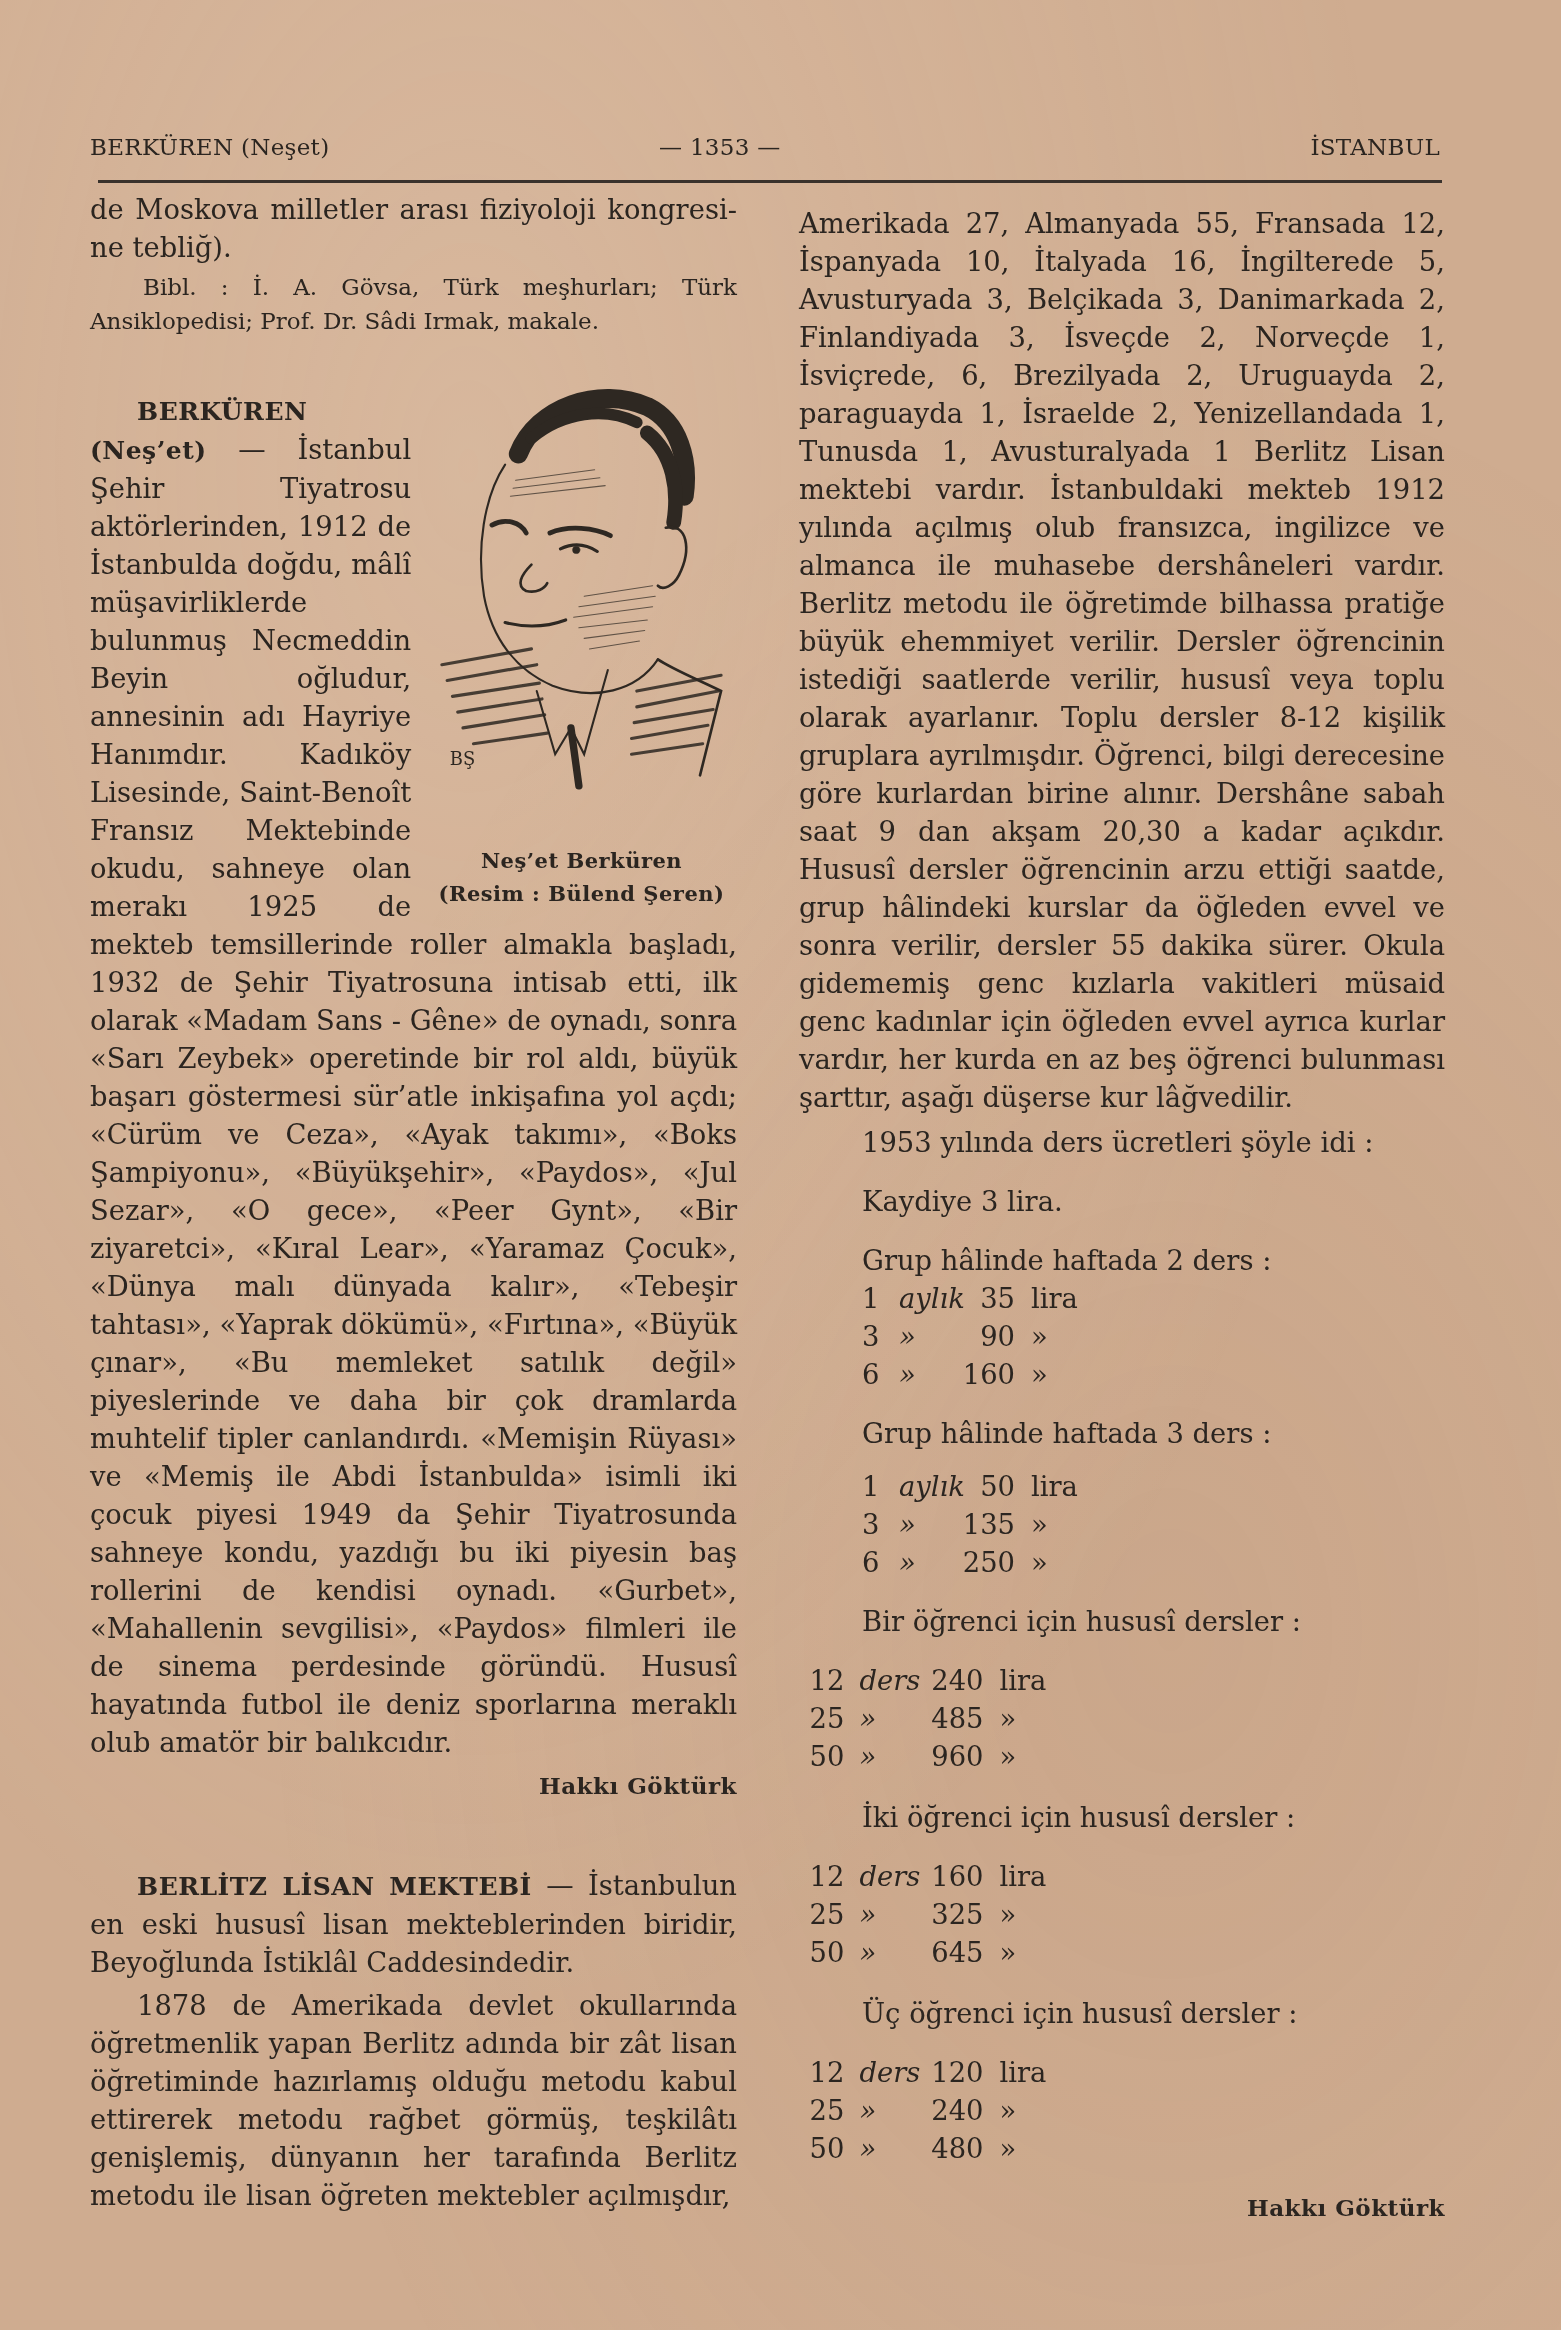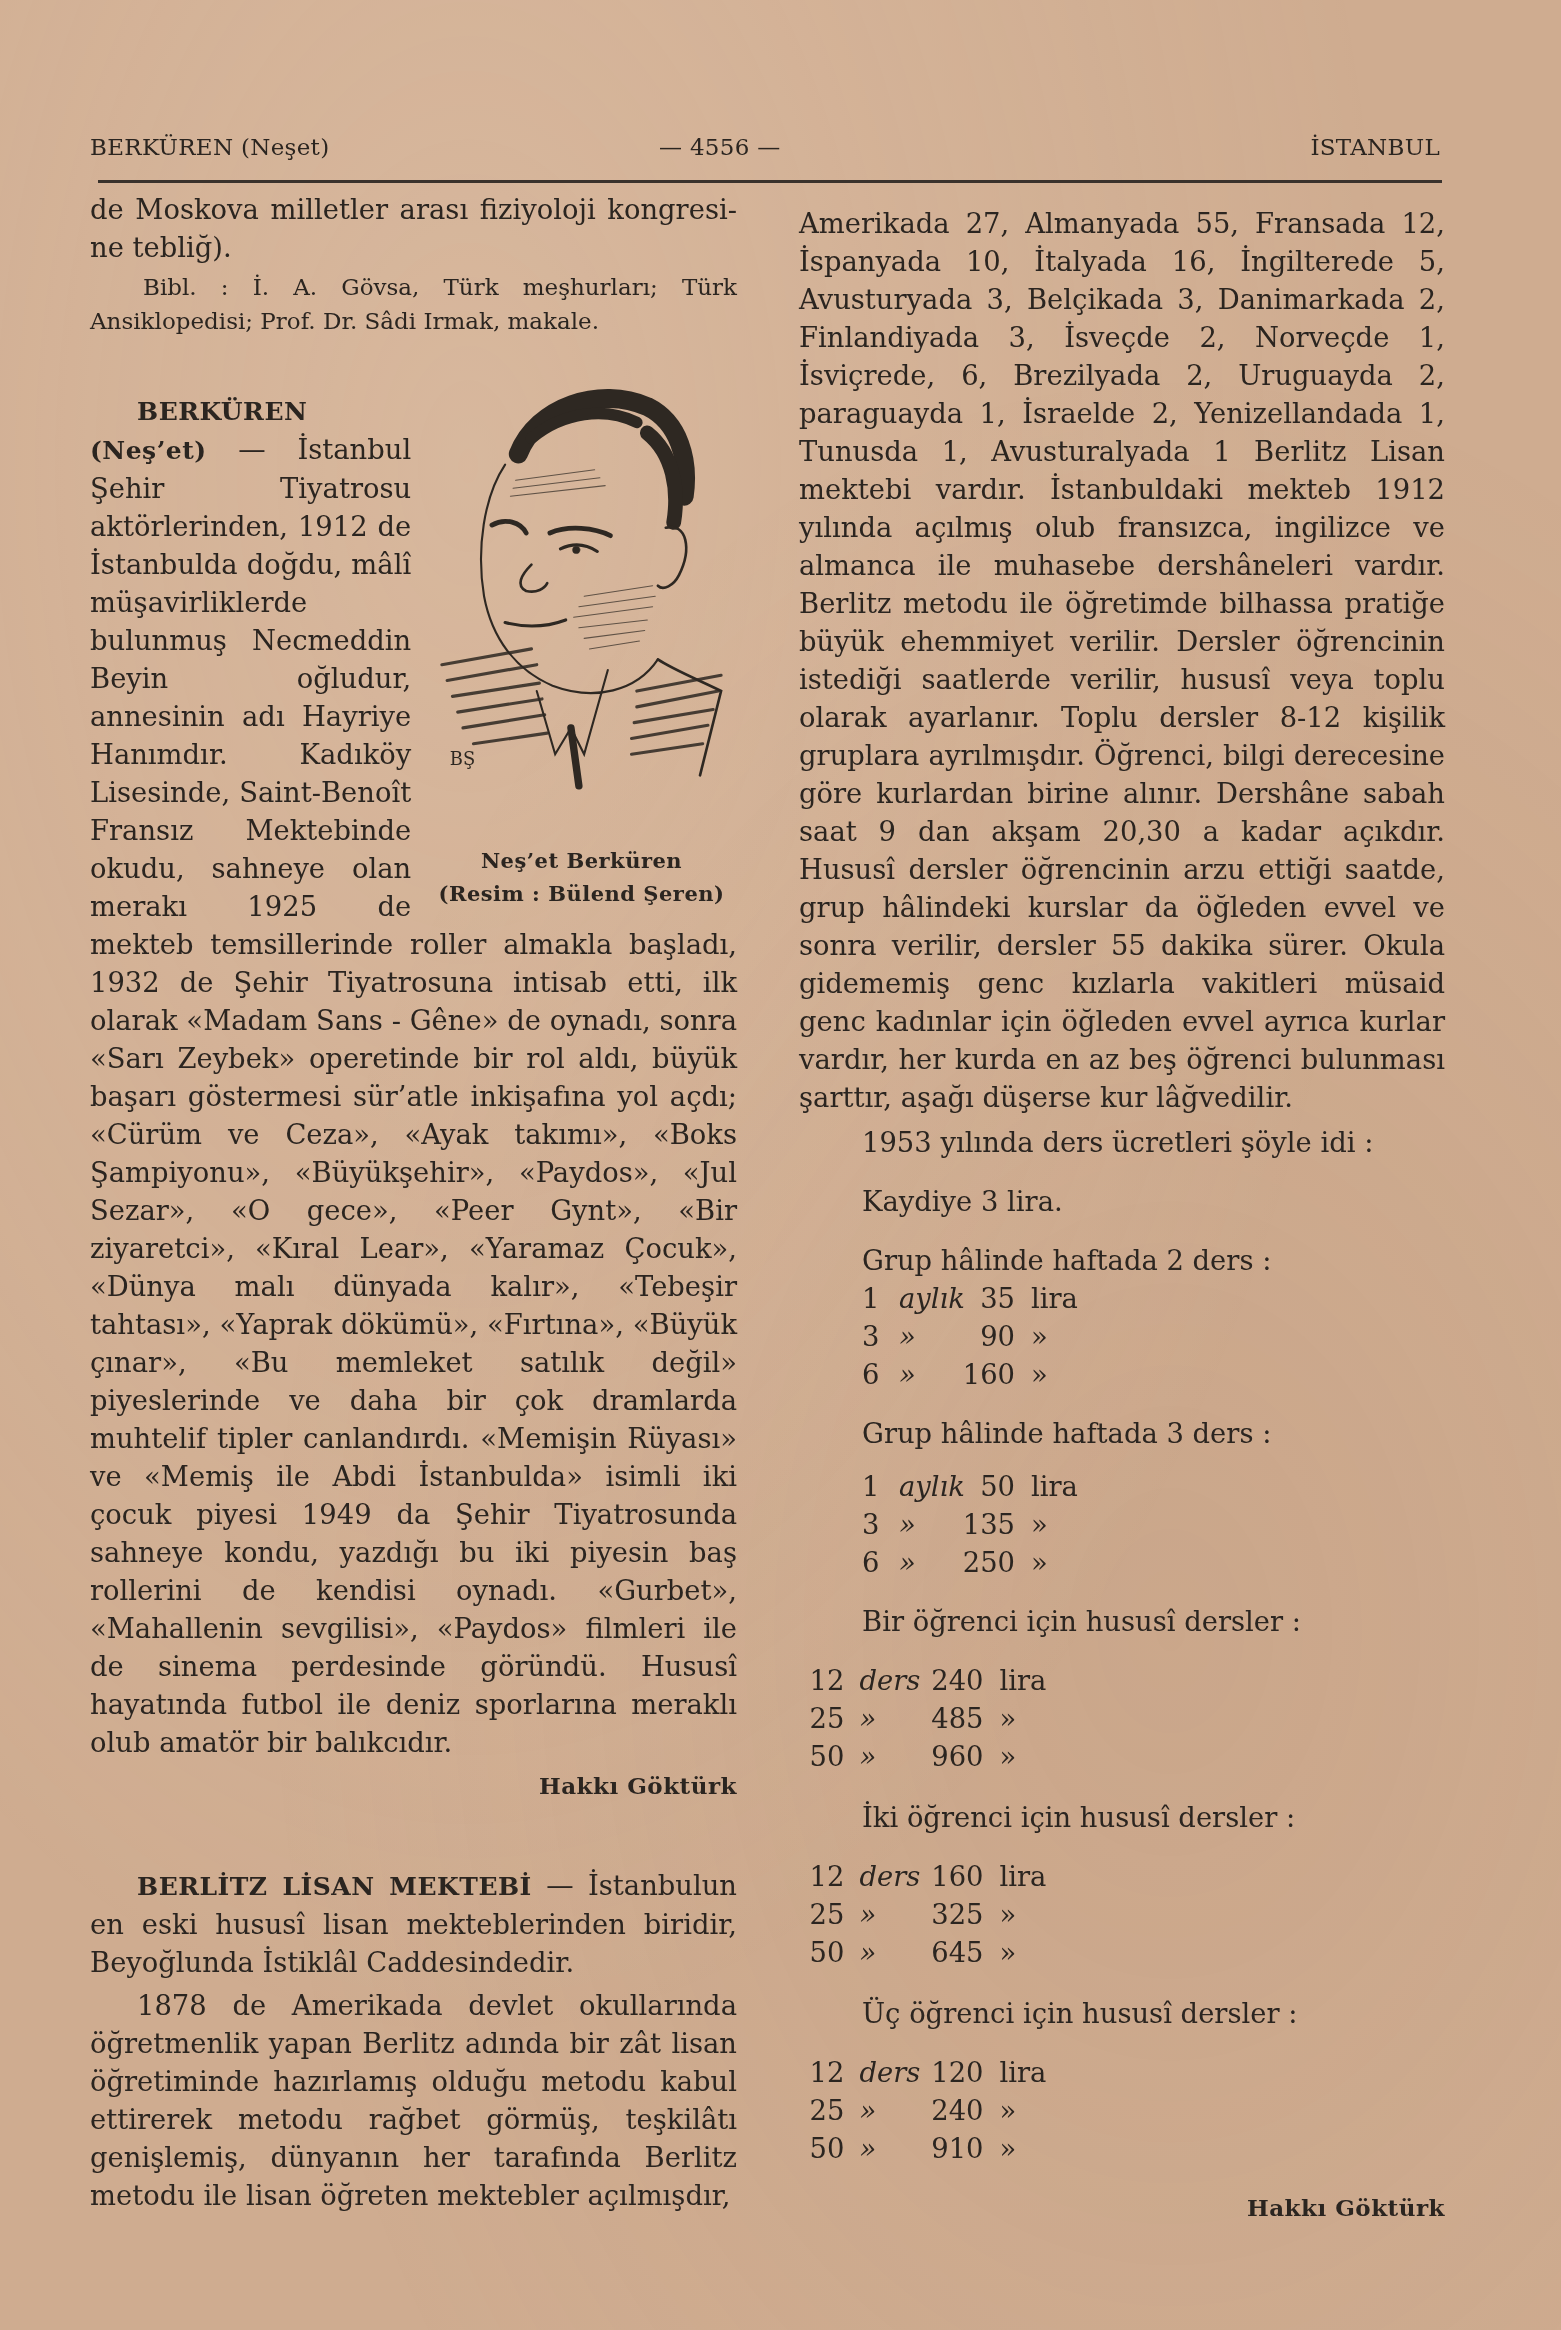--- a/index.html
+++ b/index.html
@@ -70,21 +70,21 @@
   .rows-block .price-row .c3 { width: 66px; text-align: right; padding-right: 16px; }
   .signature-right { text-align: right; font-weight: bold; font-size: 23px; margin-top: 21px; padding-right: 0; letter-spacing: 0.5px; }
 </style>
 </head>
 <body>
 
 <div class="page">
 
   <div class="running-header">
     <span class="rh-left">BERKÜREN (Neşet)</span>
-    <span class="rh-center">— 4556 —</span>
+    <span class="rh-center">— 1353 —</span>
     <span class="rh-right">İSTANBUL</span>
   </div>
   <div class="header-rule"></div>
 
   <div class="col col-left">
     <p class="p">de Moskova milletler arası fiziyoloji kongresi­ne tebliğ).</p>
     <p class="p bibl">Bibl. : İ. A. Gövsa, Türk meşhurları; Türk Ansiklopedisi; Prof. Dr. Sâdi Irmak, makale.</p>
 
     <div class="entry-berkuren">
       <div class="figure">
@@ -270,21 +270,21 @@
           </div>
           <div class="price-row">
             <span class="c1">25</span>
             <span class="c2">»</span>
             <span class="c3">240</span>
             <span class="c4">»</span>
           </div>
           <div class="price-row">
             <span class="c1">50</span>
             <span class="c2">»</span>
-            <span class="c3">910</span>
+            <span class="c3">480</span>
             <span class="c4">»</span>
           </div>
         </div>
     </div>
 
     <p class="signature-right">Hakkı Göktürk</p>
   </div>
 </div>
 
 

